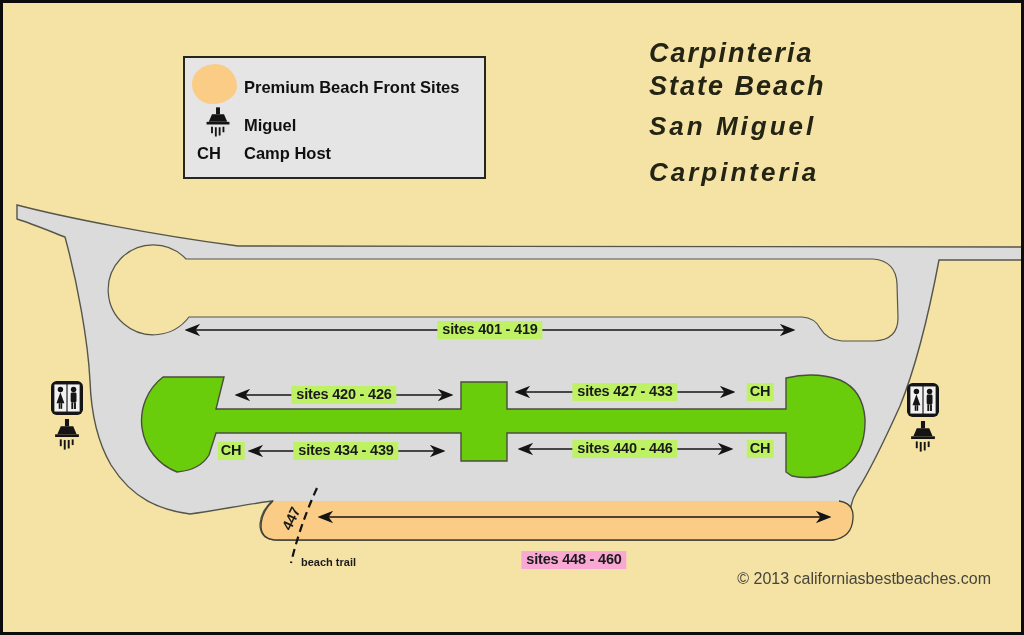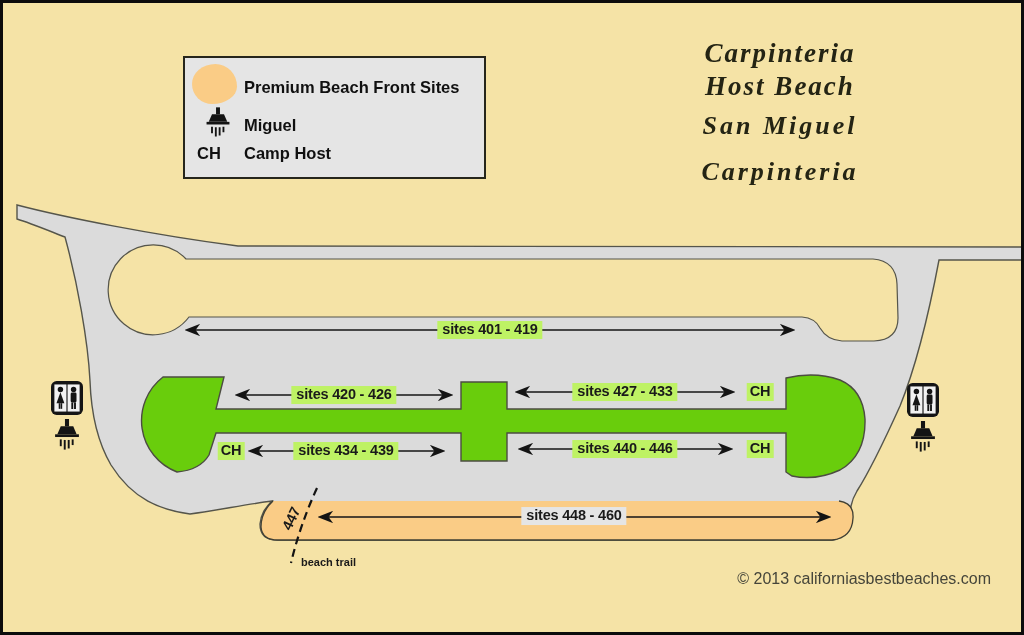--- a/index.html
+++ b/index.html
@@ -15,30 +15,30 @@
     position:absolute; left:180px; top:53px; width:299px; height:119px; z-index:3;
     background:#e5e5e5; border:2.5px solid #26261c;
   }
   .legend .blob { position:absolute; left:7px; top:6px; width:45px; height:40px;
     background:#FACC86; border-radius:52% 48% 55% 45% / 50% 56% 44% 50%; }
   .legend .ltext { position:absolute; left:59px; font-size:16.5px; font-weight:600; color:#101010; white-space:nowrap; }
   .legend .lch { position:absolute; left:12px; font-size:16.5px; font-weight:700; color:#101010; }
   .legend .licon { position:absolute; left:21px; top:49px; }
 
   
-  .titleblock { position:absolute; left:623px; top:34px; width:308px; z-index:3;
-    text-align:center; color:#242414; font-family:Liberation Serif, serif; font-style:italic; }
+  .titleblock { position:absolute; left:646px; top:34px; width:308px; z-index:3;
+    text-align:left; color:#242414; font-family:Liberation Sans, sans-serif; font-style:italic; }
   .t-small { font-size:27px; font-weight:600; letter-spacing:2px; line-height:33px; }
   .t-big   { font-size:26px; font-weight:700; letter-spacing:3px; line-height:46px; }
 
   
   .ml { position:absolute; z-index:2; transform:translate(-50%,-50%);
     font-size:14.5px; font-weight:700; letter-spacing:-0.2px; color:#1a1a1a;
     background:#bef264; padding:1px 5px; white-space:nowrap; line-height:1.1; }
-  .ml.on-orange { background:#e5e5e5; }
+  .ml.on-orange { background:#f9a8d4;margin-top:44px; }
   .ml.ch { padding:1px 3px; }
   .ml.plain { background:transparent; padding:0; }
   .rot447 { transform:translate(-50%,-50%) rotate(-64deg); }
   .trail-label { position:absolute; z-index:2; font-size:11px; font-weight:600; color:#1a1a1a; }
 
   .copyright { position:absolute; right:30px; top:567px; z-index:3;
     font-family:Liberation Sans, sans-serif; font-size:16px; color:#45453a; }
 </style>
 </head>
 <body>
@@ -137,21 +137,21 @@
     <svg class="licon" width="24" height="33" viewBox="0 0 22 30">
         <use href="#shower"></use>
       </svg>
     <div class="ltext" style="top:58px">Miguel</div>
     <div class="lch" style="top:86px">CH</div>
     <div class="ltext" style="top:86px">Camp Host</div>
   </div>
 
   <div class="titleblock">
     <div class="t-small">Carpinteria</div>
-    <div class="t-small">Host Beach</div>
+    <div class="t-small">State Beach</div>
     <div class="t-big">San Miguel</div>
     <div class="t-big">Carpinteria</div>
   </div>
 
   <div class="ml" style="left:487px; top:327px">sites 401 - 419</div>
   <div class="ml" style="left:341px; top:392px">sites 420 - 426</div>
   <div class="ml" style="left:622px; top:389px">sites 427 - 433</div>
   <div class="ml ch" style="left:757px; top:389px">CH</div>
   <div class="ml ch" style="left:228px; top:448px">CH</div>
   <div class="ml" style="left:343px; top:448px">sites 434 - 439</div>

